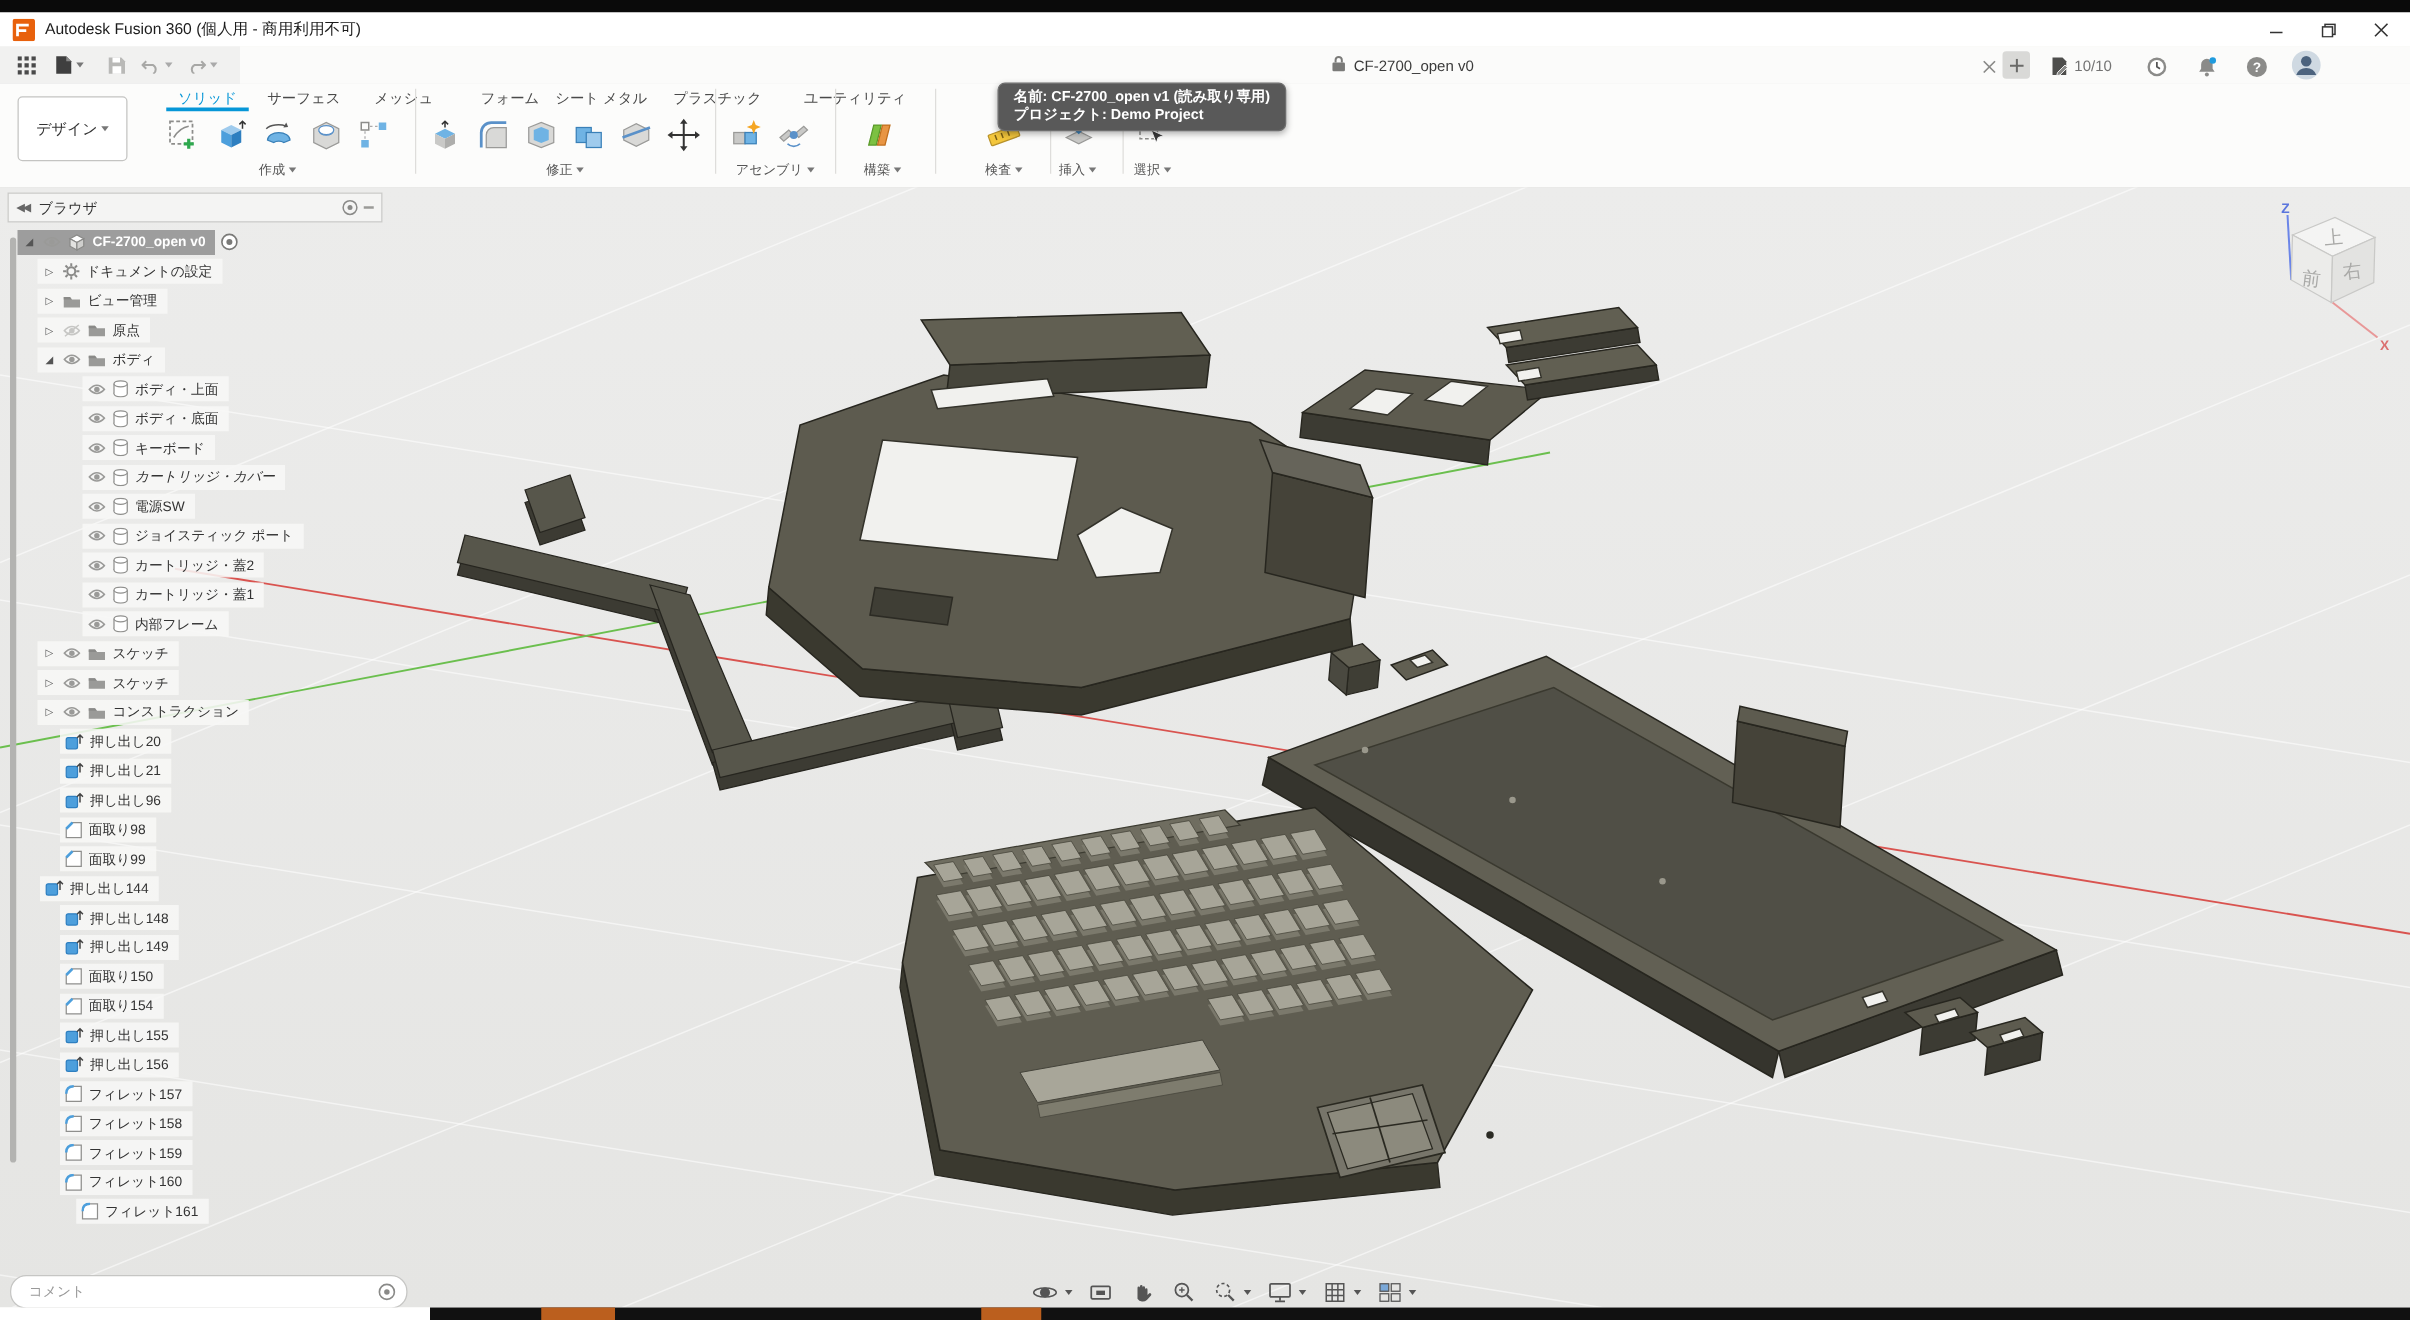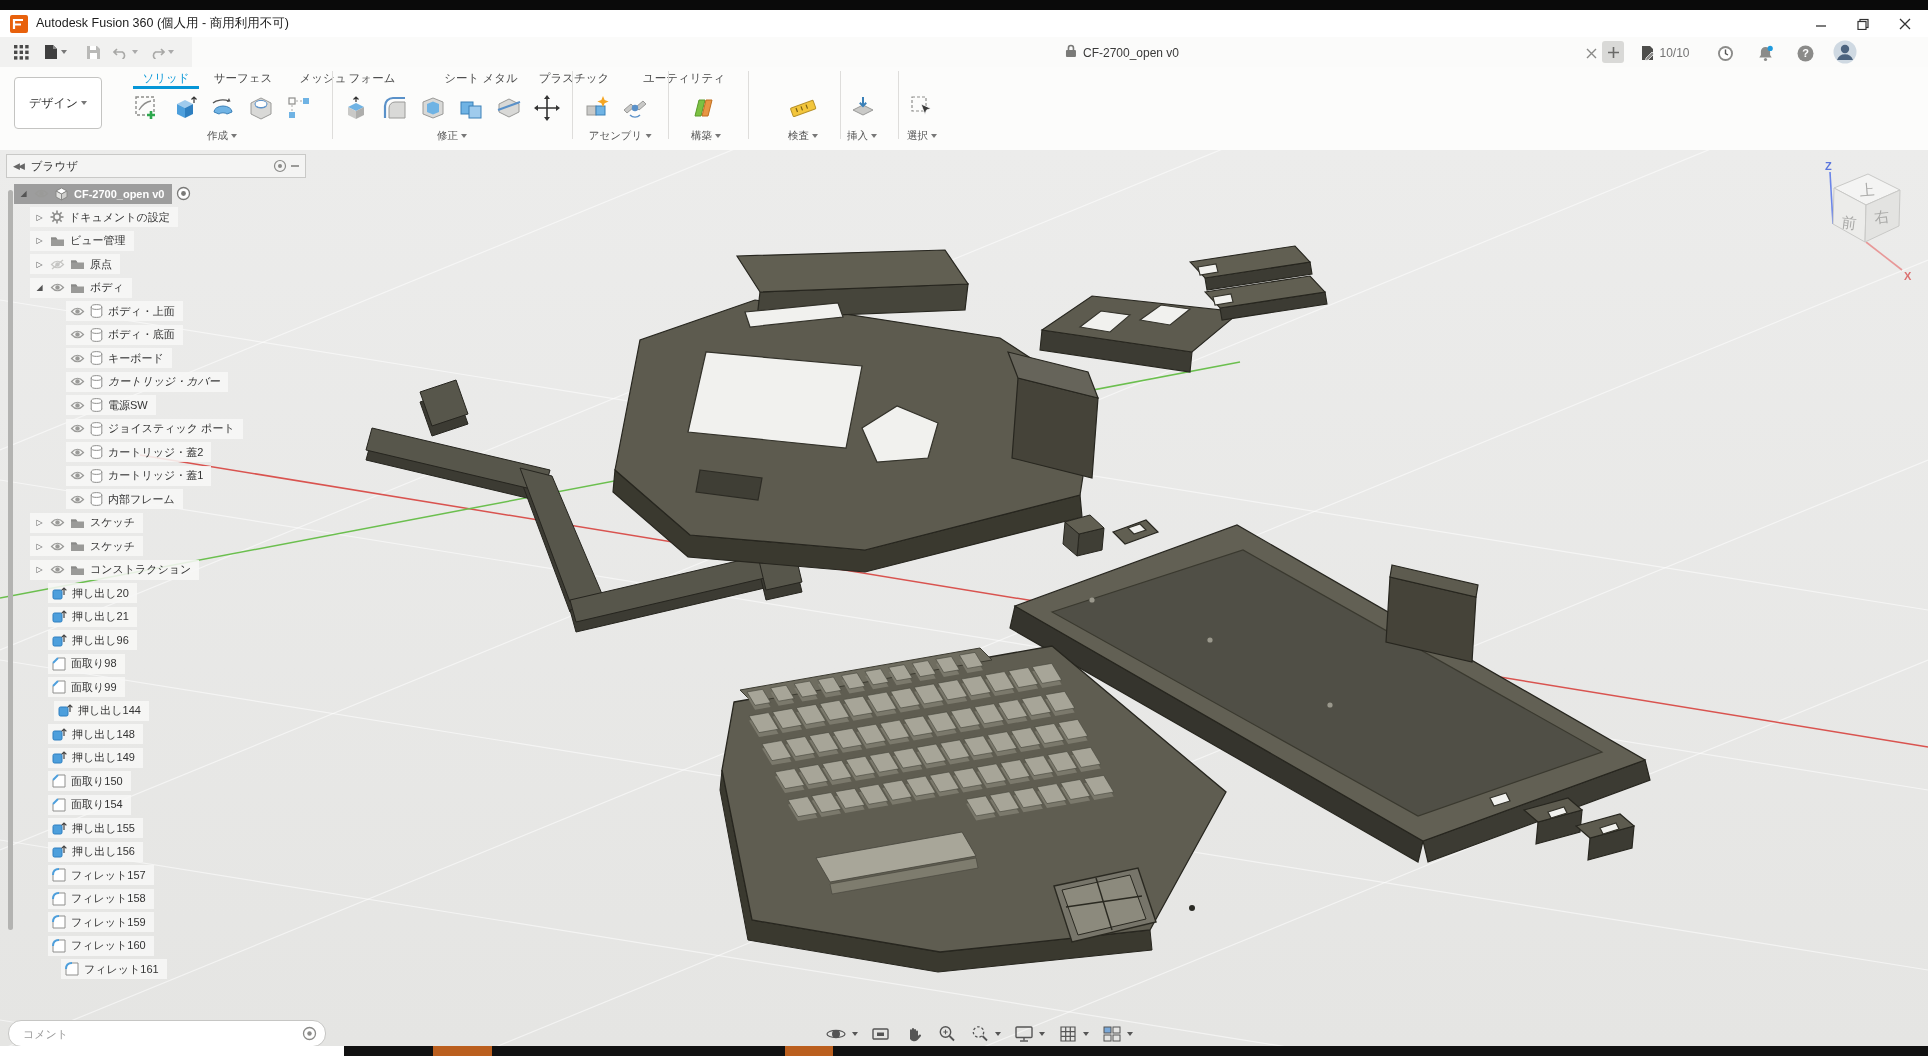--- a/index.html
+++ b/index.html
@@ -194,21 +194,21 @@
   </div>
 
   <div id="ribbon" class="abs">
     <div id="workspace-box">
       <span>デザイン</span>
         <span class="caret"></span>
     </div>
     <span class="rtab active" style="left:166px">ソリッド</span>
     <span class="rtab" style="left:243px">サーフェス</span>
     <span class="rtab" style="left:323px">メッシュ</span>
-    <span class="rtab" style="left:372px">フォーム</span>
+    <span class="rtab" style="left:408px">フォーム</span>
     <span class="rtab" style="left:481px">シート メタル</span>
     <span class="rtab" style="left:574px">プラスチック</span>
     <span class="rtab" style="left:684px">ユーティリティ</span>
     <div id="tab-underline"></div>
 
     <div class="rgroup-icons" style="left:130px">
       <span class="ribtn">
           <svg width="28" height="28">
         <rect x="3" y="3" width="18" height="18" fill="none" stroke="#8d8d8b" stroke-width="1.4" stroke-dasharray="3 2"></rect>
         <path d="M6 16 q5 -8 12 -9" fill="none" stroke="#8d8d8b" stroke-width="1.3"></path>
@@ -349,20 +349,24 @@
       <span class="ribtn">
           <svg width="28" height="28">
         <rect x="3" y="3" width="14" height="14" fill="none" stroke="#8d8d8b" stroke-width="1.2" stroke-dasharray="3 2"></rect>
         <path d="M12 10 l10 4.5 -4.5 1.5 -1.5 4.5 z" fill="#3a3a3a" stroke="#fff" stroke-width=".8"></path>
           </svg>
         </span>
     </div>
     <span class="rlabel" style="left:922px"><span>選択</span><span class="caret"></span></span>
   </div>
 
+  <div id="tooltip" class="abs">
+    <div>名前: CF-2700_open v1 (読み取り専用)</div>
+    <div>プロジェクト: Demo Project</div>
+  </div>
 
   <div id="viewport" class="abs">
     <svg id="scene">
       <g id="grid-lines" stroke="rgba(255,255,255,0.55)" stroke-width="1.2">
           <line x1="0" y1="300" x2="1928" y2="610"></line>
           <line x1="0" y1="480" x2="1928" y2="790"></line>
           <line x1="0" y1="660" x2="1928" y2="970"></line>
           <line x1="0" y1="840" x2="1928" y2="1150"></line>
           <line x1="0" y1="1020" x2="1928" y2="1330"></line>
           <line x1="0" y1="450" x2="1928" y2="-340"></line>
@@ -924,21 +928,21 @@
         </div>
         <div class="trow-line" style="margin-left: 42px;">
           <div class="trow">
             <svg width="14" height="14">
               <polygon points="1,6 6,1 13,1 13,13 1,13" fill="#fff" stroke="#8f8f8d"></polygon>
               <line x1="1" y1="6" x2="6" y2="1" stroke="#4d9fdc" stroke-width="2"></line>
             </svg>
             <span>面取り99</span>
           </div>
         </div>
-        <div class="trow-line" style="margin-left: 48px;">
+        <div class="trow-line" style="margin-left: 26px;">
           <div class="trow">
             <svg width="15" height="15">
               <rect x="1" y="4" width="9" height="9" rx="1.5" fill="#4d9fdc" stroke="#2e7fc0"></rect>
               <path d="M12 9 V2 m-2.4 2.4 L12 2 l2.4 2.4" stroke="#444" stroke-width="1.2" fill="none"></path>
             </svg>
             <span>押し出し144</span>
           </div>
         </div>
         <div class="trow-line" style="margin-left: 42px;">
           <div class="trow">

